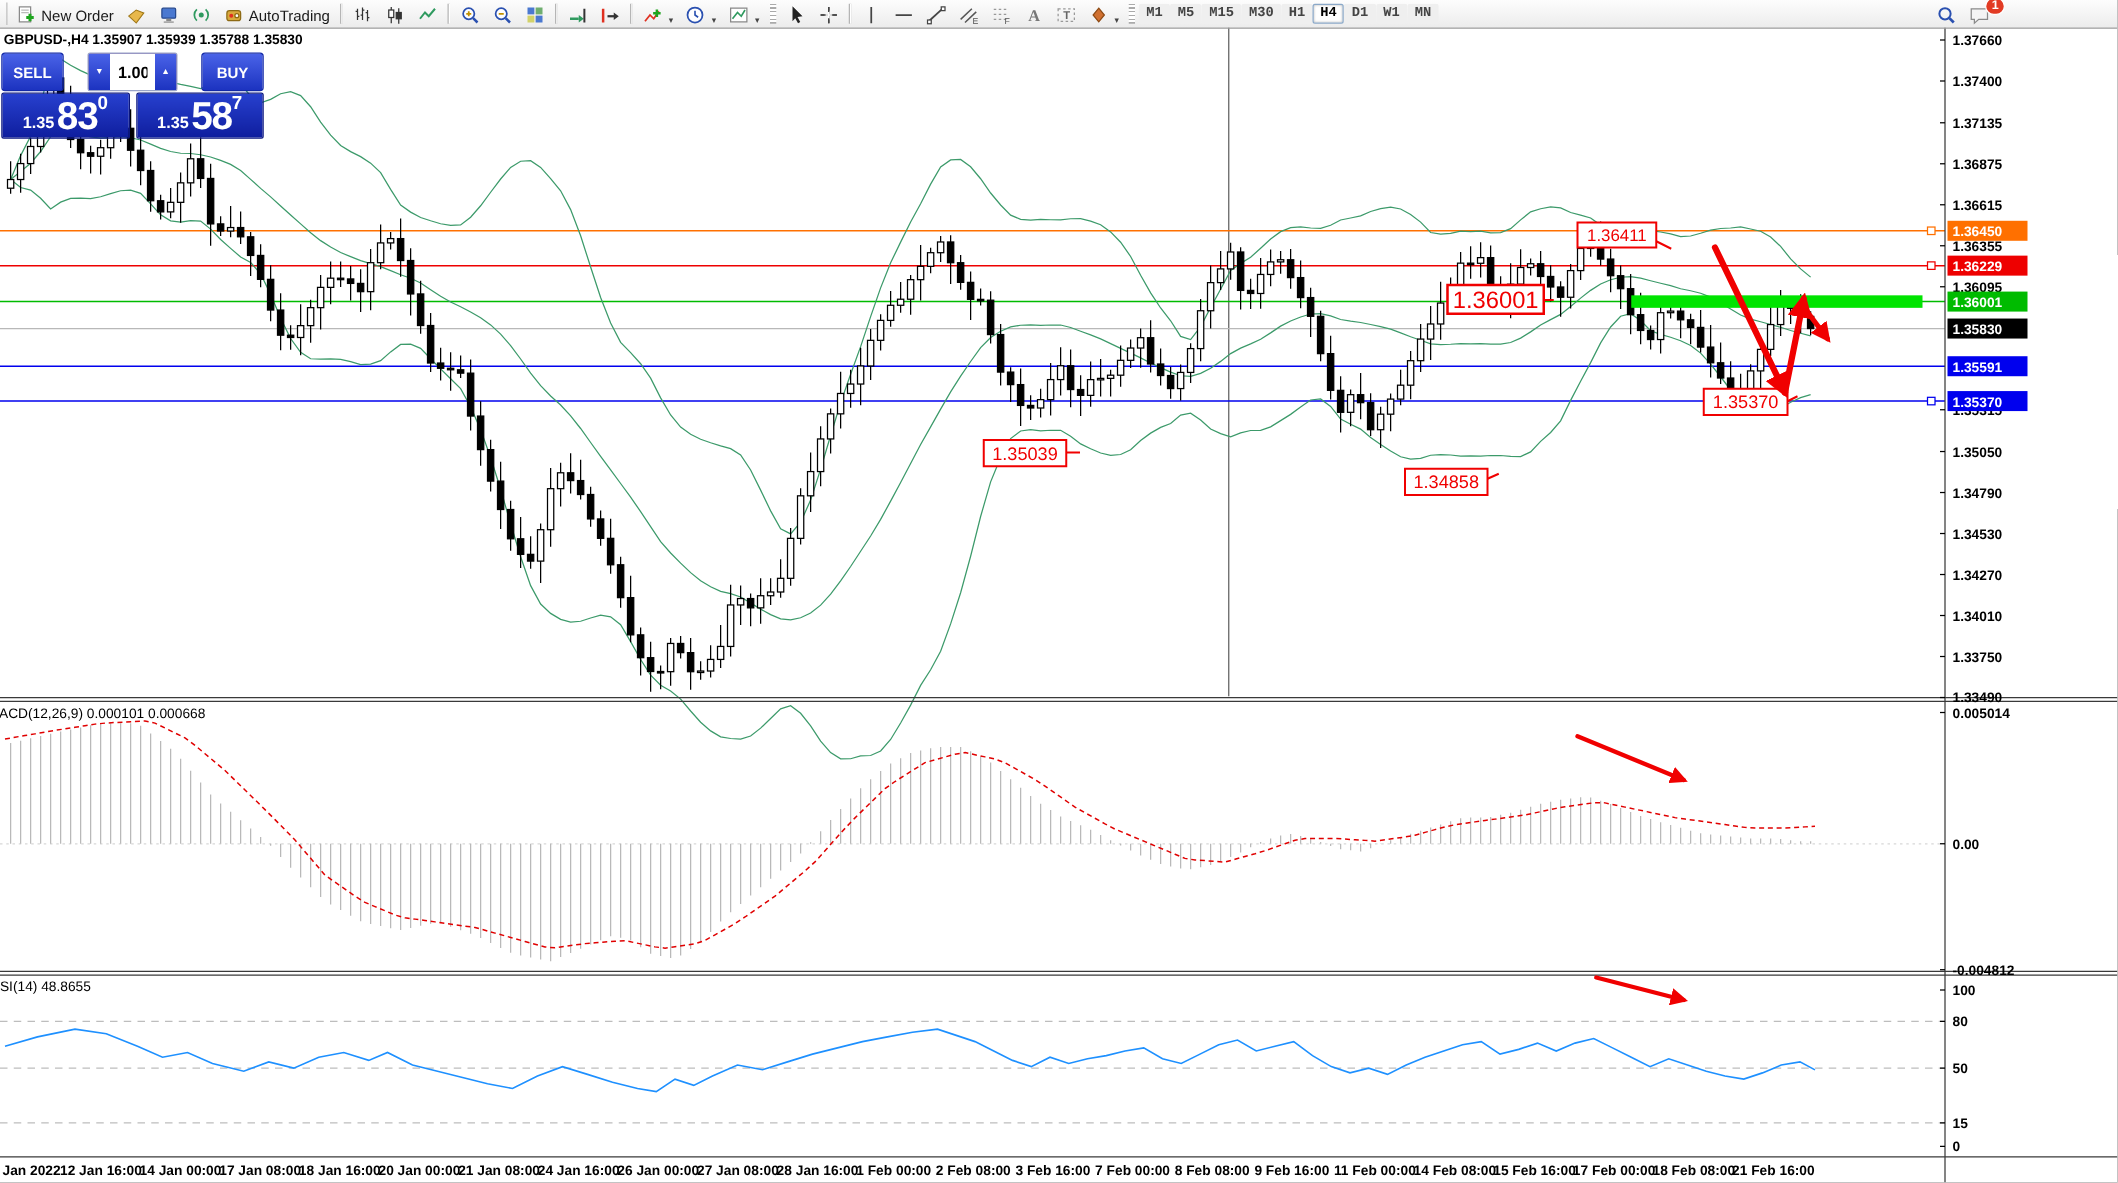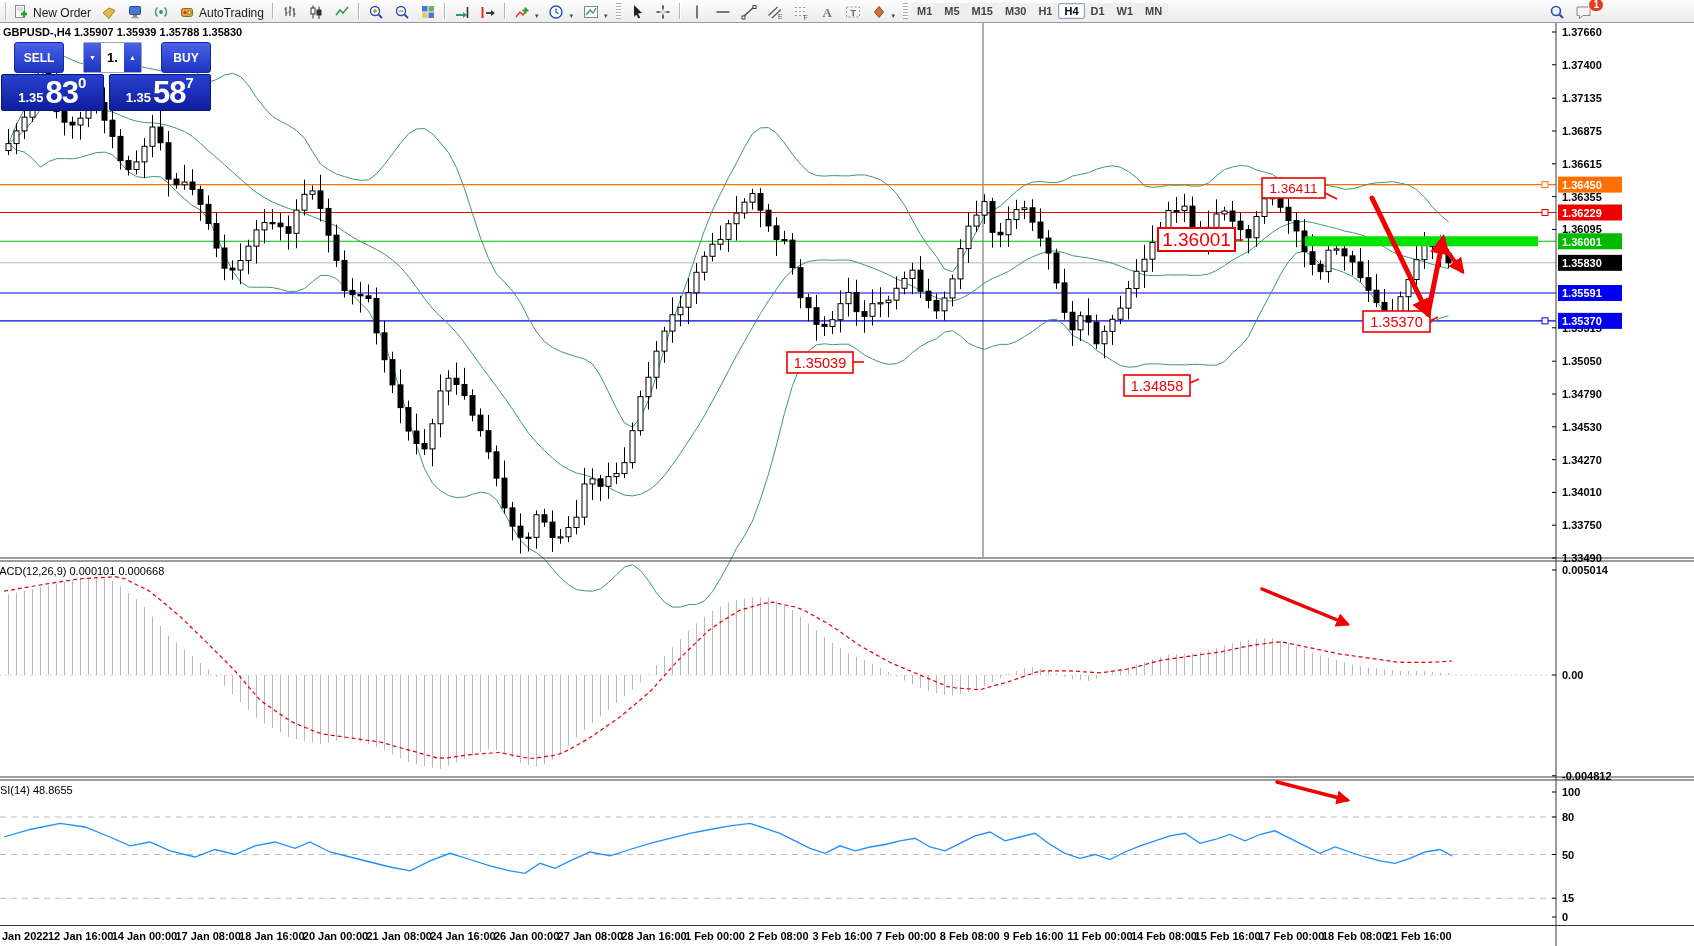--- a/index.html
+++ b/index.html
@@ -8,33 +8,33 @@
   
   #toolbar{position:absolute;left:0;top:0;width:1694px;height:22px;
     background:linear-gradient(#fdfdfd,#ececec);border-bottom:1px solid #9a9a9a;
     display:flex;align-items:center;z-index:30;font-size:12px;color:#222;}
   .tb-btn{display:flex;align-items:flex-end;gap:4px;height:20px;padding:0 4px;border:1px solid transparent;
     border-radius:2px;background:transparent;cursor:default;white-space:nowrap;font-size:12px;color:#1a1a1a;}
   .tb-btn svg{display:block}
   .tb-sep{width:1px;height:16px;background:#b5b5b5;border-right:1px solid #fff;margin:0 3px;}
   .tb-grip{width:5px;height:16px;margin:0 3px;background:repeating-linear-gradient(#aaa 0 1px,#fff 1px 3px);}
   .tb-caret{font-size:7px;color:#444;margin-left:1px;}
-  .tf-btn{font-size:11px;font-weight:bold;color:#444;padding:1px 5px;border:1px solid transparent;border-radius:2px;}
+  .tf-btn{font-size:11px;font-weight:bold;color:#444;padding:1px 5px;border:1px solid transparent;border-radius:2px;font-family:Liberation Mono, monospace;}
   .tf-btn.active{background:#fff;border:1px solid #8aa8c8;box-shadow:inset 0 0 2px #aaa;color:#000;}
   #tb-right{margin-left:auto;display:flex;align-items:center;margin-right:96px;position:relative;}
   .badge{position:absolute;top:-4px;right:-7px;background:#e23b24;color:#fff;border-radius:8px;
     font-size:10px;font-weight:bold;padding:0 4px;line-height:12px;border:1px solid #fff;}
   .sliver{width:5px;height:18px;overflow:hidden;margin-right:2px;border-right:1px solid #c0c0c0;}
   
   #chart{position:absolute;left:0;top:0;z-index:1;}
   .sym-title{position:absolute;left:3px;top:26px;z-index:5;font-size:11px;font-weight:bold;color:#000;}
   .pane-label{position:absolute;z-index:5;font-size:11px;color:#000;}
   
   .qp{position:absolute;left:1px;top:42px;width:210px;z-index:20;}
-  .qp-row1{display:flex;height:31px;gap:19px;padding-left:13px;}
+  .qp-row1{display:flex;height:31px;gap:19px;}
   .qp-btn{flex:0 0 50px;border:1px solid #1228a8;border-radius:3px;color:#fff;font-weight:bold;font-size:12px;
     background:linear-gradient(#4a63e8,#1c33c0);cursor:pointer;}
   .qp-spin{flex:1;display:flex;border:1px solid #9aa4c8;background:#4c1d95;border-radius:2px;overflow:hidden;}
   .qp-arrow{width:17px;border:none;background:linear-gradient(#4a63e8,#1c33c0);color:#fff;font-size:7px;padding:0;cursor:pointer;}
   .qp-lot{flex:1;border:none;outline:none;text-align:right;font-size:13px;font-weight:bold;padding:0 6px;
     font-family:"Liberation Sans",sans-serif;color:#000;min-width:0;}
   .qp-row2{display:flex;gap:5px;margin-top:1px;height:37px;}
   .qp-price{flex:1;background:linear-gradient(#2740cf,#0f1e9e);border:1px solid #0b1780;border-radius:2px;
     color:#fff;display:flex;align-items:flex-end;justify-content:center;padding-bottom:2px;cursor:pointer;}
   .qp-small{font-size:13px;font-weight:bold;margin-right:2px;line-height:20px;text-align:right;}

